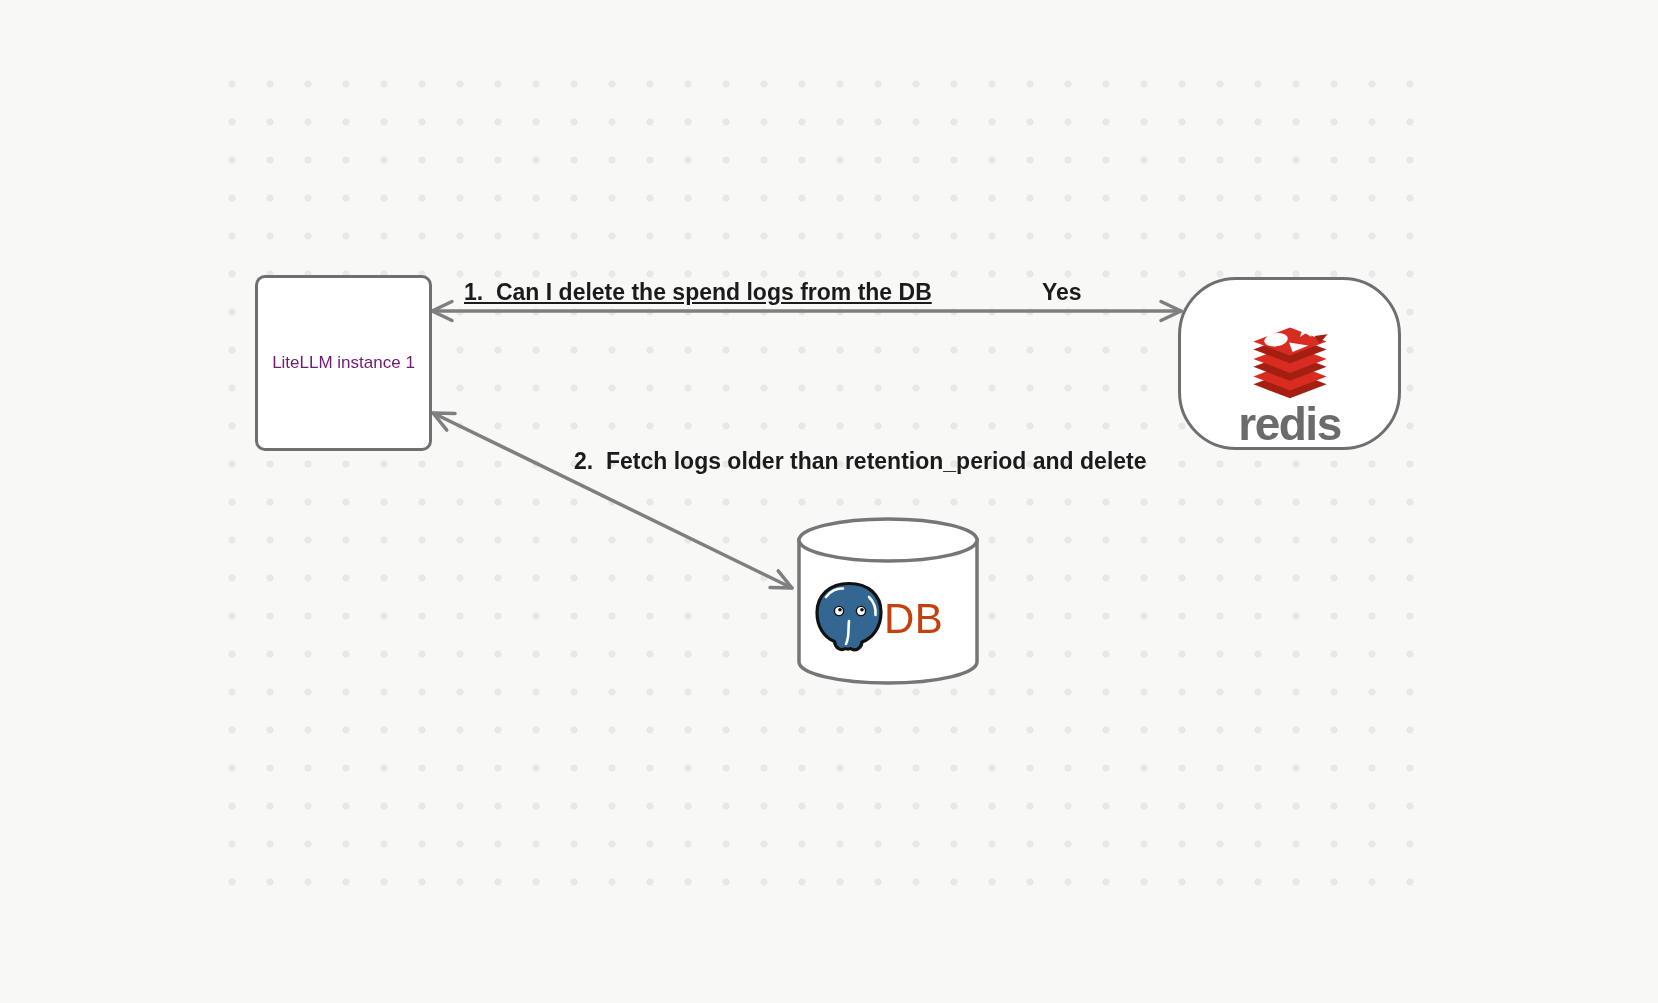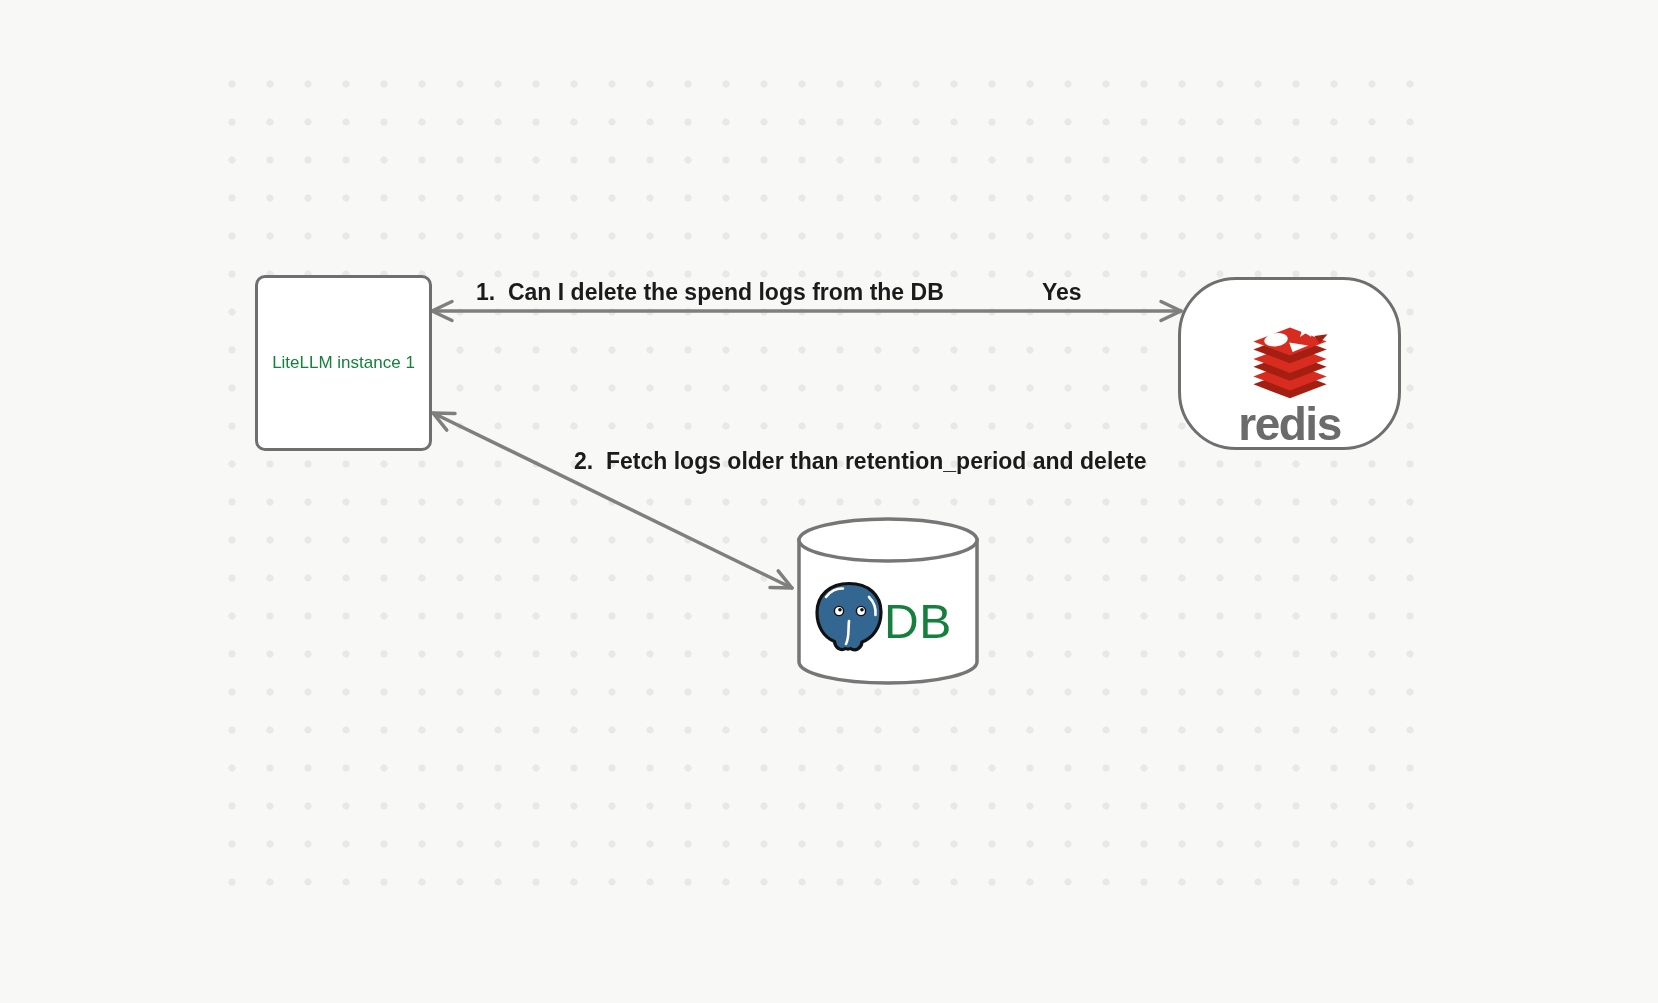--- a/index.html
+++ b/index.html
@@ -12,38 +12,38 @@
     background-image:radial-gradient(circle,#e9e8e6 3.3px,rgba(233,232,230,0) 3.9px);
     background-size:38px 38px;
   }
   .svg-layer{position:absolute;left:0;top:0;}
   .node{
     position:absolute;background:#ffffff;border:3px solid #6f6f6f;border-radius:10px;
     display:flex;align-items:center;justify-content:center;box-sizing:border-box;
   }
   .litellm{left:255px;width:177px;height:176px;}
   .li1{top:275px;} .li2{top:514px;} .li3{top:755px;}
-  .node-label{font-size:17px;color:#15803d;}
+  .node-label{font-size:17px;color:#701a75;}
   .redis-node{
     position:absolute;left:1178px;top:277px;width:223px;height:173px;
     background:#ffffff;border:3.5px solid #6f6f6f;border-radius:58px;box-sizing:border-box;
     display:flex;flex-direction:column;align-items:center;justify-content:flex-end;padding-top:6px;
   }
   .redis-word{
     font-size:46px;font-weight:700;color:#6b6b6b;letter-spacing:-1.5px;line-height:1;margin-top:1px;
   }
   .edge-label{
     position:absolute;font-weight:700;font-size:23px;color:#1b1b1b;
     white-space:pre;line-height:28px;
   }
-  .el1{left:476px;top:278px;}
+  .el1{left:464px;top:278px;text-decoration:underline;}
   .ely{left:1042px;top:278px;}
   .el2{left:574px;top:447px;}
   .db-label{
-    position:absolute;left:884px;top:598px;font-size:48px;color:#15803d;line-height:1;letter-spacing:.5px;
+    position:absolute;left:884px;top:598px;font-size:42px;color:#c2410c;line-height:1;letter-spacing:.5px;
   }
 </style>
 </head>
 <body>
 
 <div class="canvas">
 
   <div class="dots"></div>
 
   <svg class="svg-layer" width="1658" height="1003" viewBox="0 0 1658 1003">

